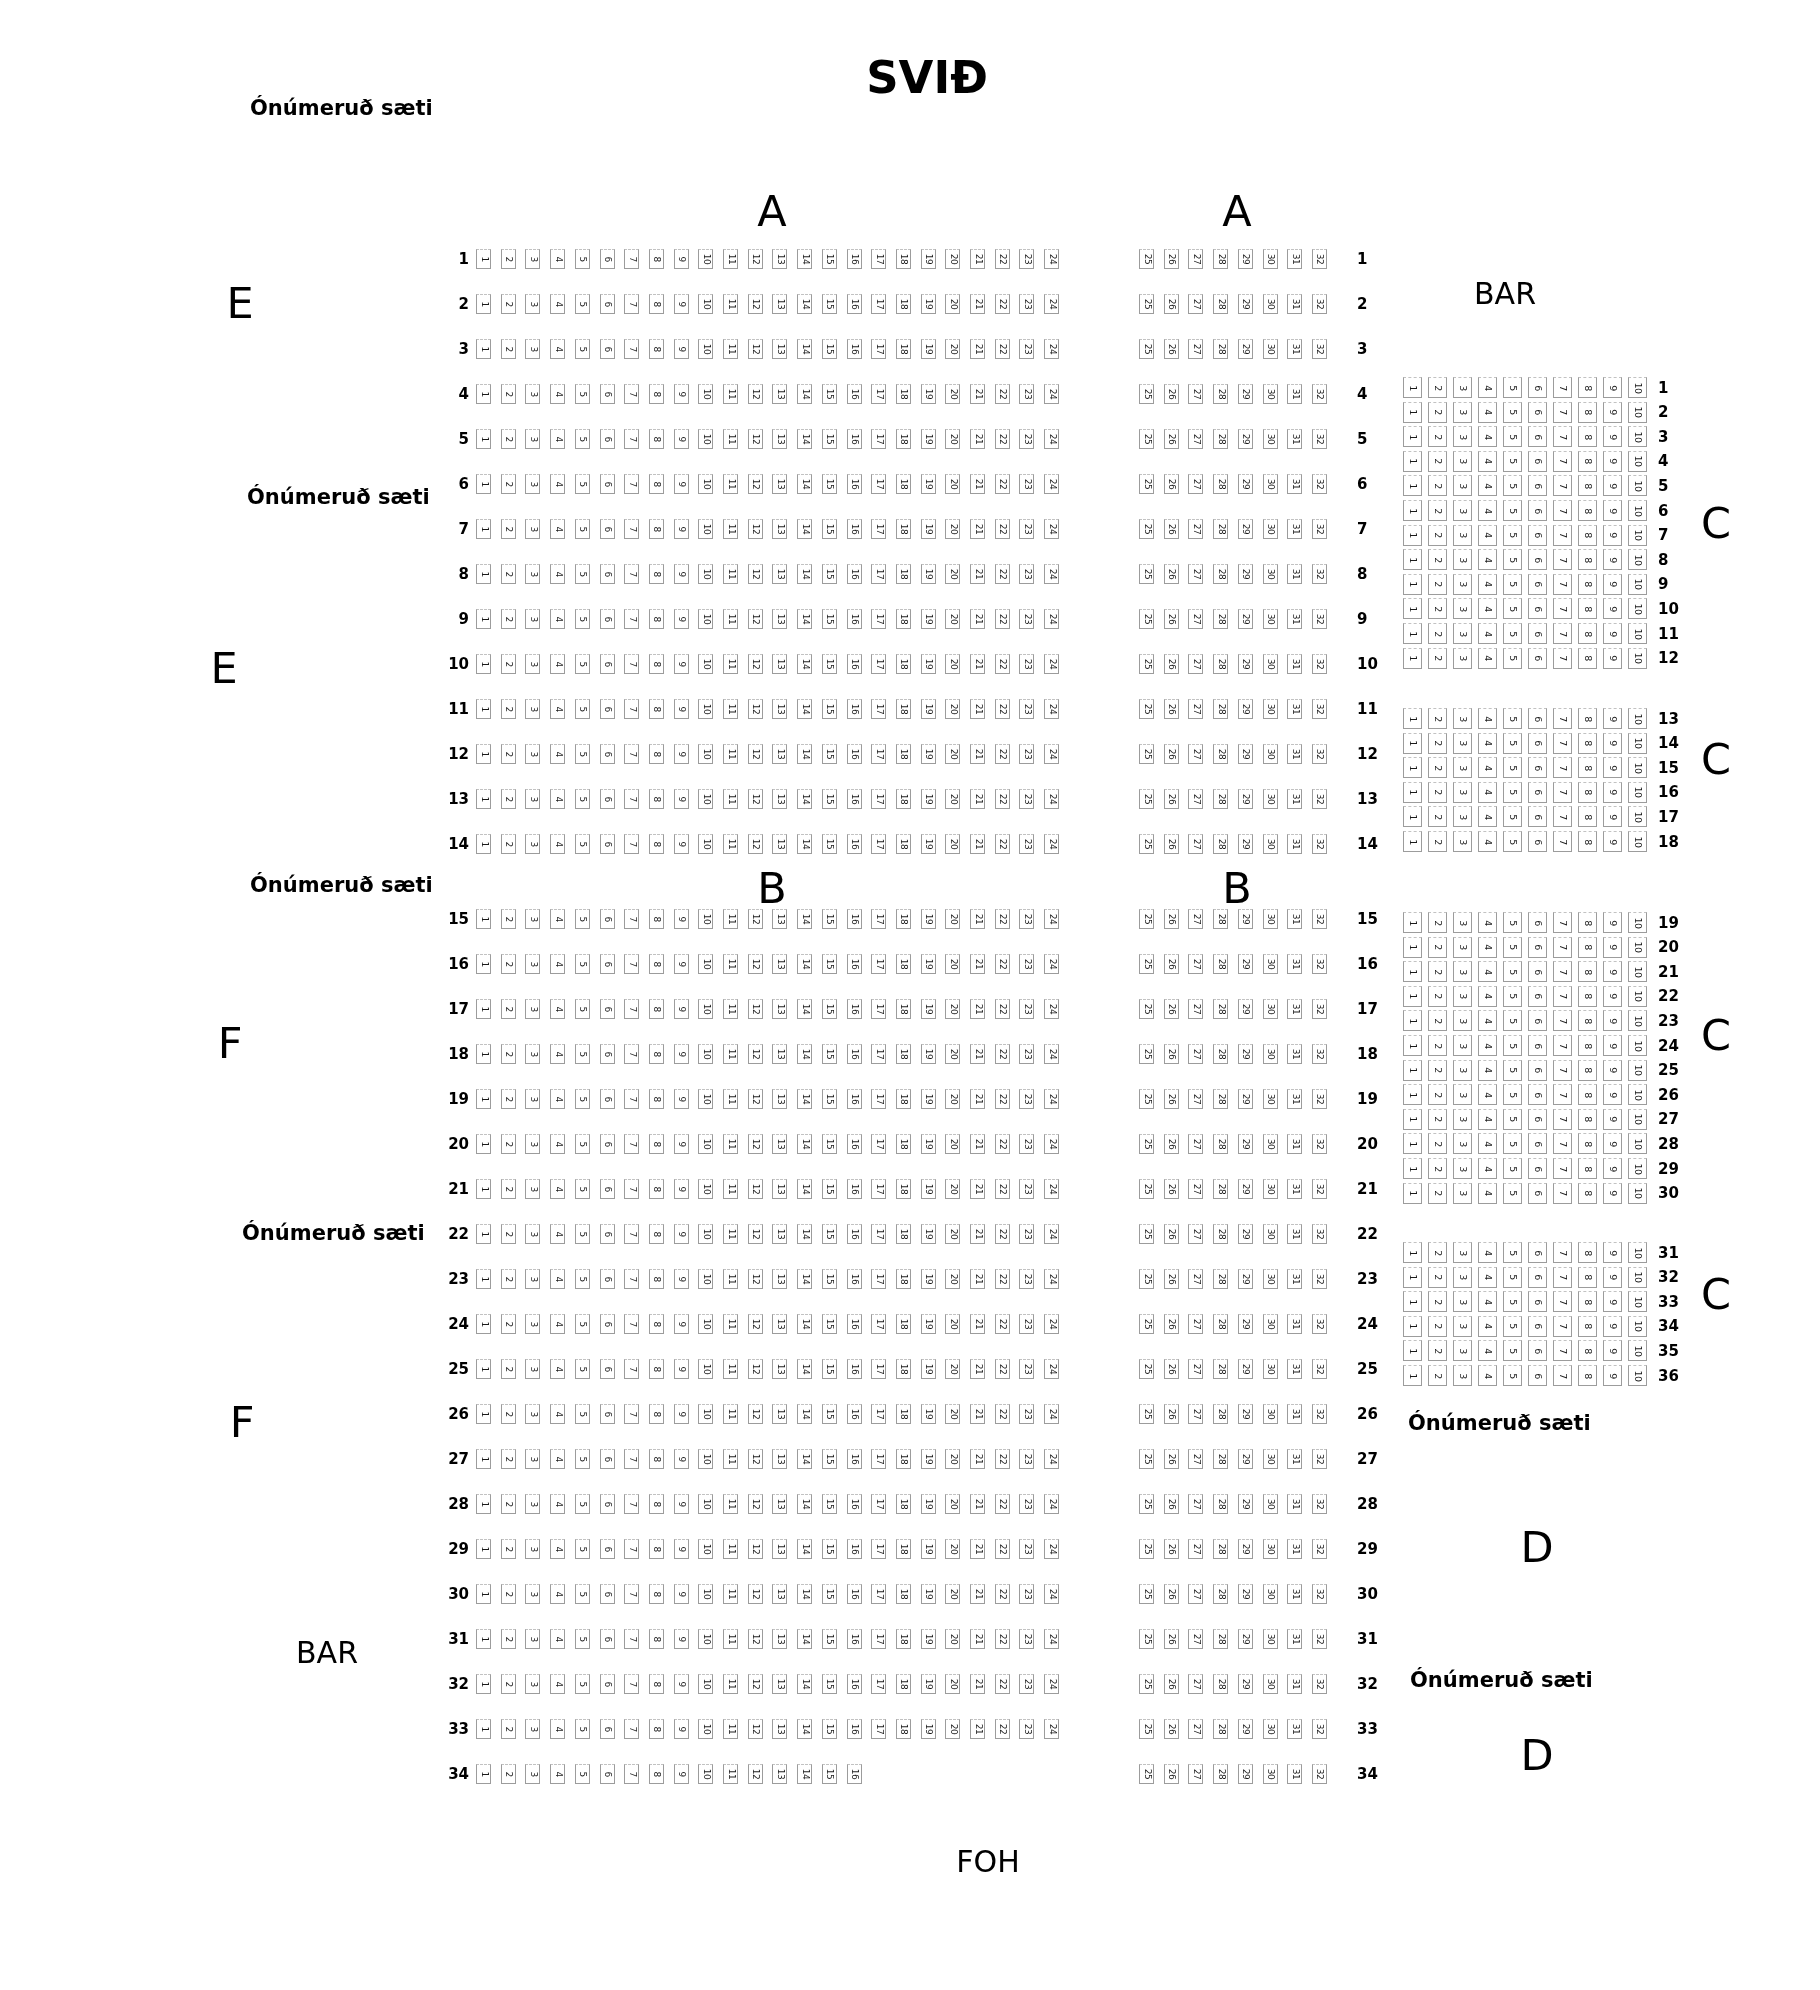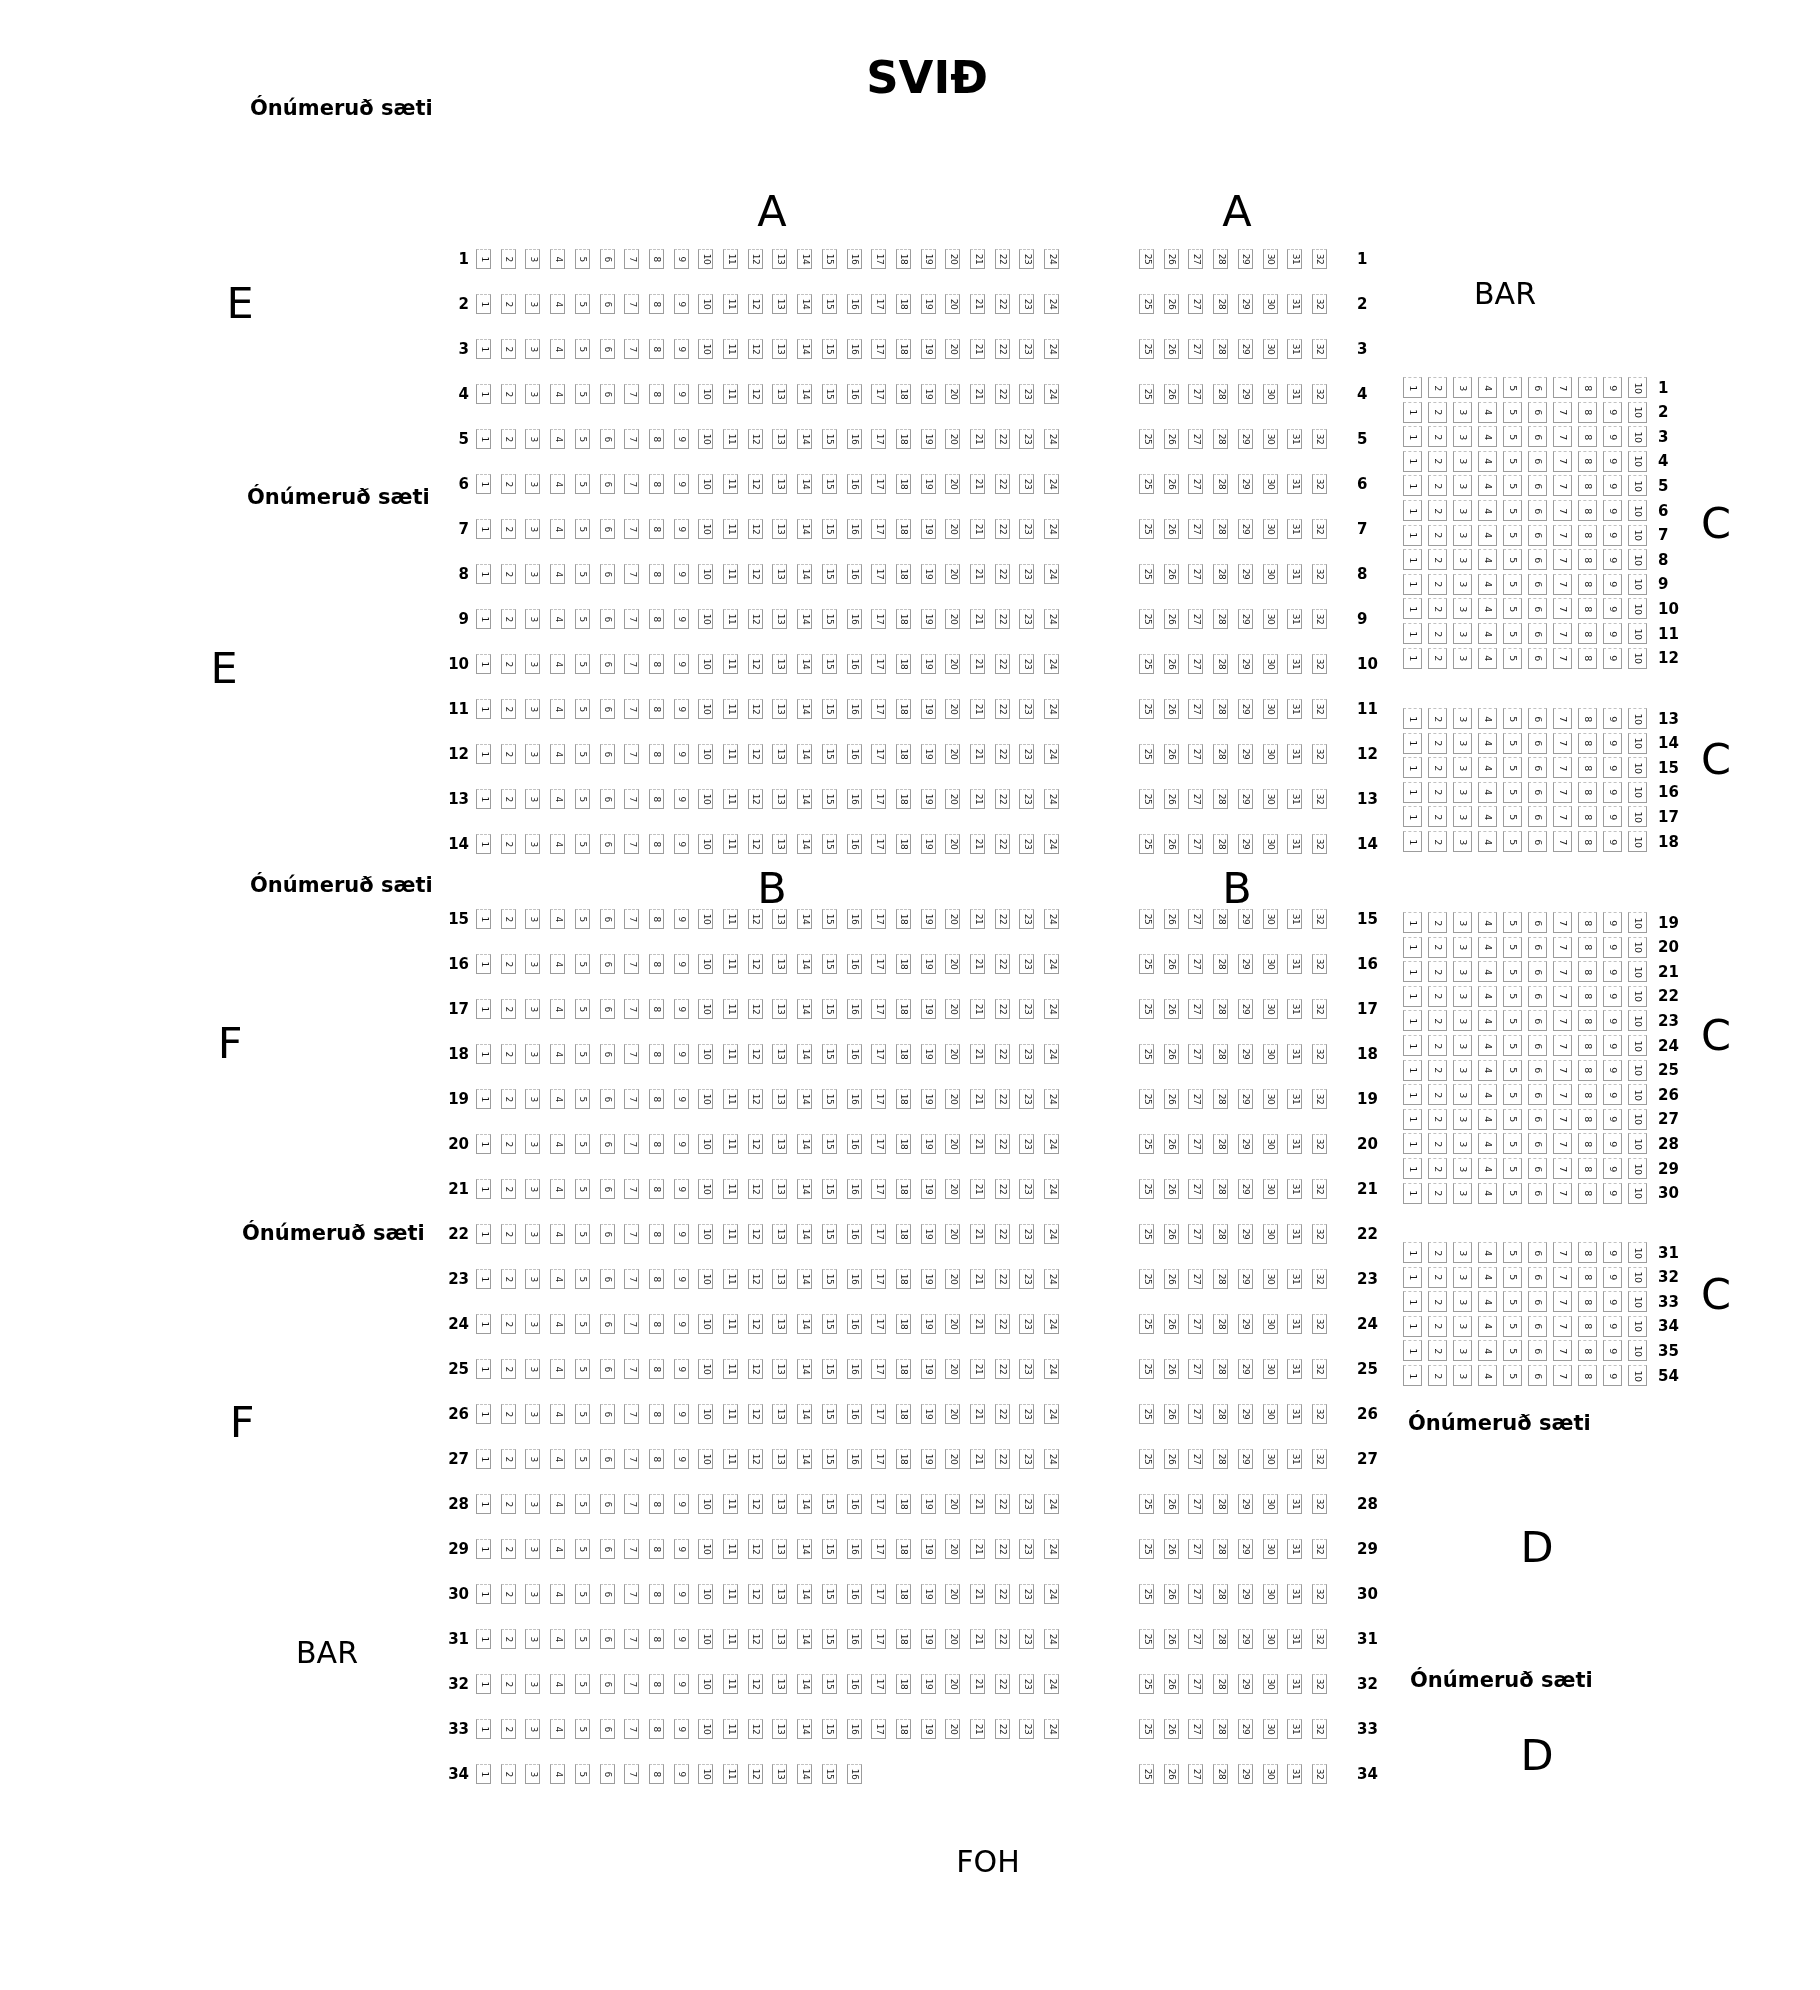--- a/index.html
+++ b/index.html
@@ -4451,21 +4451,21 @@
     </div>
     <div class="seat" style="left: 1578px; top: 1365px; width: 19px; height: 21px;">
       <span style="font-size: 9.5px;">8</span>
     </div>
     <div class="seat" style="left: 1603px; top: 1365px; width: 19px; height: 21px;">
       <span style="font-size: 9.5px;">9</span>
     </div>
     <div class="seat" style="left: 1628px; top: 1365px; width: 19px; height: 21px;">
       <span style="font-size: 9.5px;">10</span>
     </div>
-    <div class="row-num" style="top: 1366.5px; left: 1658px;">54</div>
+    <div class="row-num" style="top: 1366.5px; left: 1658px;">36</div>
     <div class="lbl kind-title anchor-center" style="left: 927px; top: 77px;">SVIÐ</div>
     <div class="lbl kind-annot anchor-left" style="left: 250px; top: 108px;">Ónúmeruð sæti</div>
     <div class="lbl kind-letter anchor-center" style="left: 240px; top: 303px;">E</div>
     <div class="lbl kind-annot anchor-left" style="left: 247px; top: 497px;">Ónúmeruð sæti</div>
     <div class="lbl kind-letter anchor-center" style="left: 224px; top: 668px;">E</div>
     <div class="lbl kind-annot anchor-left" style="left: 250px; top: 885px;">Ónúmeruð sæti</div>
     <div class="lbl kind-letter anchor-center" style="left: 230px; top: 1043px;">F</div>
     <div class="lbl kind-annot anchor-left" style="left: 242px; top: 1233px;">Ónúmeruð sæti</div>
     <div class="lbl kind-letter anchor-center" style="left: 242px; top: 1422px;">F</div>
     <div class="lbl kind-bar anchor-center" style="left: 327px; top: 1653px;">BAR</div>

